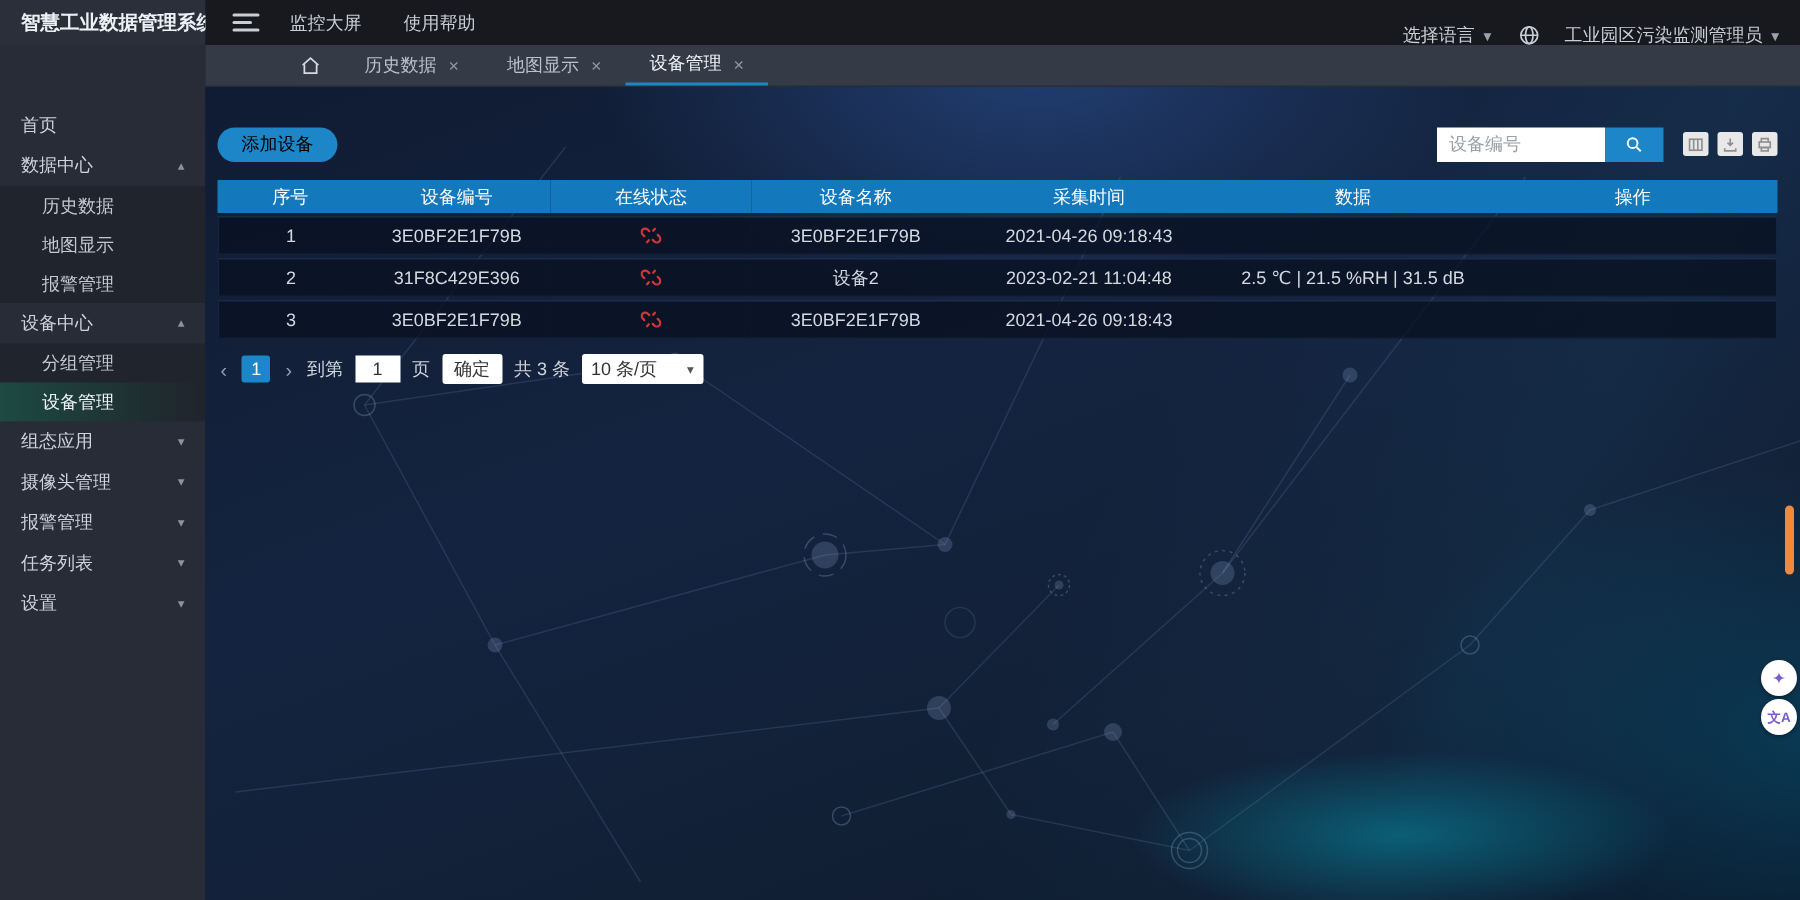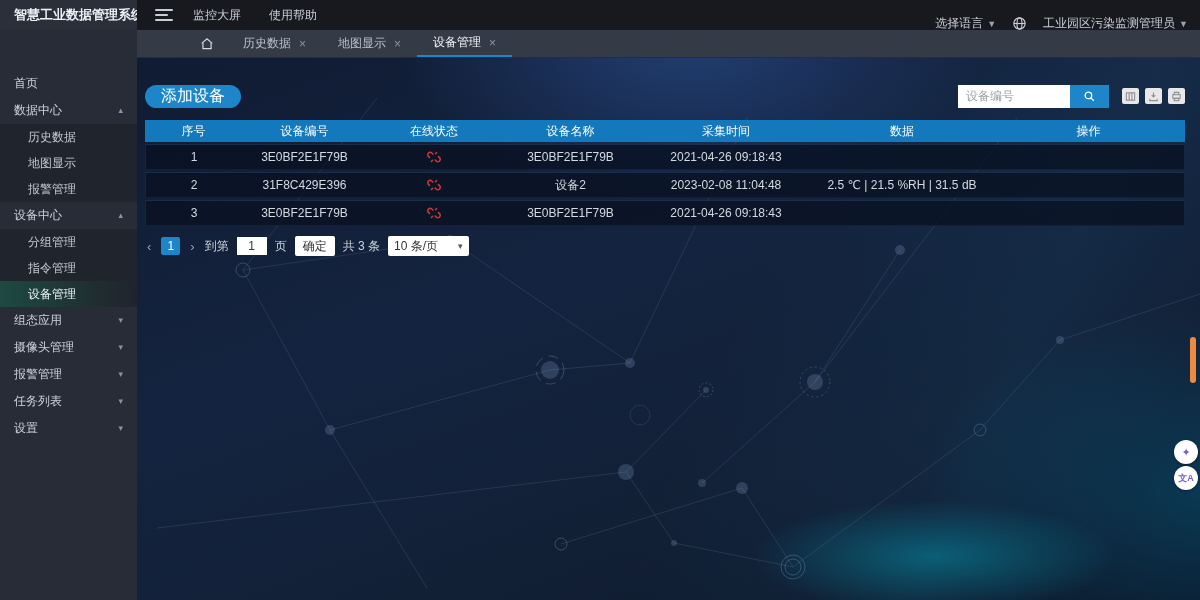--- a/index.html
+++ b/index.html
@@ -44,21 +44,21 @@
       radial-gradient(420px 240px at 52% -4%, rgba(47,88,162,0.55), rgba(47,88,162,0) 70%),
       radial-gradient(260px 80px at 75% 92%, rgba(0,190,215,0.38), rgba(0,190,215,0) 70%),
       radial-gradient(420px 260px at 101% 80%, rgba(0,130,175,0.30), rgba(0,130,175,0) 70%),
       linear-gradient(115deg, rgba(0,0,0,0) 55%, rgba(30,120,165,0.10) 78%, rgba(0,0,0,0) 92%),
       linear-gradient(160deg, #101c33 0%, #14233f 40%, #122036 70%, #0c1627 100%);
   }
   .plexus { position:absolute; left:0; top:0; width:100%; height:100%; pointer-events:none; }
   .content-inner { position:relative; z-index:2; padding:26px 15px 0 8px; }
 
   .toolbar-row { display:flex; align-items:center; height:24px; }
-  .btn-add { height:23px; padding:0 16px; border:none; border-radius:12px; background:var(--accent,#1d86c8); color:#ffffff; font-size:16px; cursor:pointer; font-family:inherit; }
+  .btn-add { height:23px; padding:0 16px; border:none; border-radius:12px; background:var(--accent,#1d86c8); color:#000000; font-size:12px; cursor:pointer; font-family:inherit; }
   .toolbar-right { margin-left:auto; display:flex; align-items:center; }
   .search-input { width:112px; height:23px; border:none; padding:0 8px; font-size:12px; color:#333; background:#fff; outline:none; font-family:inherit; }
   .search-input::placeholder { color:#9aa0a8; }
   .btn-search { width:39px; height:23px; border:none; background:var(--accent,#1d86c8); color:#fff; cursor:pointer; display:flex; align-items:center; justify-content:center; }
   .mini-group { display:flex; gap:6px; margin-left:13px; }
   .mini-btn { width:17px; height:16px; background:#e8e8e8; border:none; border-radius:2px; cursor:pointer; display:flex; align-items:center; justify-content:center; color:#8f8f8f; }
 
   .data-table { margin-top:10px; width:1040px; border-collapse:separate; border-spacing:0 2px; table-layout:fixed; }
   .data-table thead th { height:22px; background:var(--header_blue,#1478bc); color:#fff; font-weight:normal; font-size:12px; text-align:center; }
   .data-table tbody td { height:26px; background:rgba(9,17,33,0.78); border-top:1px solid rgba(70,110,160,0.28); border-bottom:1px solid rgba(40,60,95,0.30); color:#d4d9e0; text-align:center; font-size:12px; white-space:nowrap; overflow:hidden; }
@@ -101,21 +101,20 @@
         <div class="submenu-item">地图显示</div>
         <div class="submenu-item">报警管理</div>
       </div>
 
       <div class="menu-item">
         <span>设备中心</span>
         <span class="caret">▴</span>
       </div>
       <div class="submenu">
         <div class="submenu-item">分组管理</div>
-        <div class="submenu-item">指令管理</div>
         <div class="submenu-item active">设备管理</div>
       </div>
 
       <div class="menu-item">
         <span>组态应用</span>
         <span class="caret">▾</span>
       </div>
       <div class="menu-item">
         <span>摄像头管理</span>
         <span class="caret">▾</span>
@@ -315,21 +314,21 @@
               <td>31F8C429E396</td>
               <td><span class="status-icon">
                 <svg width="14" height="14" viewBox="0 0 24 24" fill="none" stroke="currentColor" stroke-width="2.6" stroke-linecap="round">
                   <path d="M10 7 8.2 5.2a4 4 0 0 0-5.7 5.7L4.3 12.7"></path>
                   <path d="M14 17l1.8 1.8a4 4 0 0 0 5.7-5.7L19.7 11.3"></path>
                   <path d="M14.5 6.5l2-2.2"></path>
                       <path d="M9.5 17.5l-2 2.2"></path>
                 </svg>
                   </span></td>
               <td>设备2</td>
-              <td>2023-02-08 11:04:48</td>
+              <td>2023-02-21 11:04:48</td>
               <td>2.5 ℃ | 21.5 %RH | 31.5 dB</td>
               <td></td>
             </tr>
             <tr>
               <td>3</td>
               <td>3E0BF2E1F79B</td>
               <td><span class="status-icon">
                 <svg width="14" height="14" viewBox="0 0 24 24" fill="none" stroke="currentColor" stroke-width="2.6" stroke-linecap="round">
                   <path d="M10 7 8.2 5.2a4 4 0 0 0-5.7 5.7L4.3 12.7"></path>
                   <path d="M14 17l1.8 1.8a4 4 0 0 0 5.7-5.7L19.7 11.3"></path>

